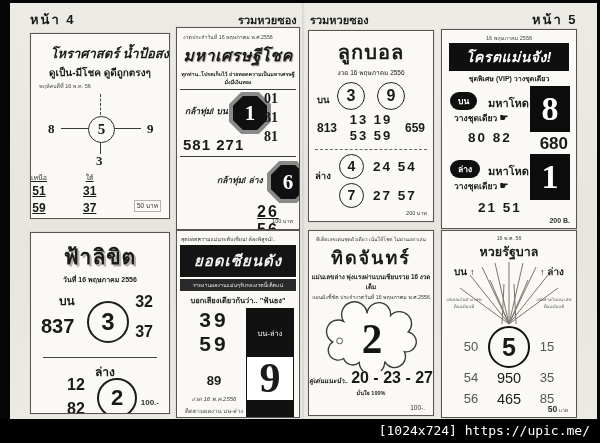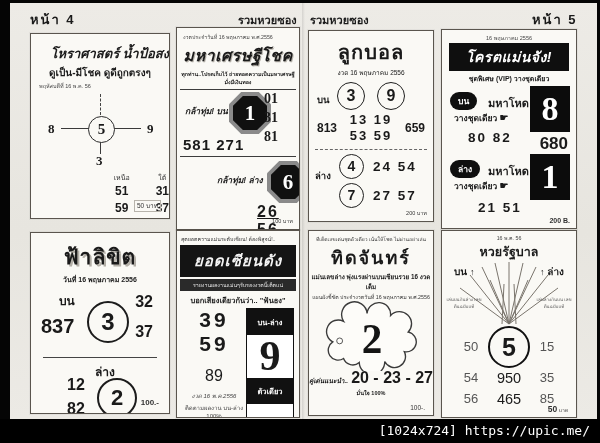--- a/index.html
+++ b/index.html
@@ -28,21 +28,21 @@
   .c1-sub{font-size:10px;font-weight:bold;text-align:center;margin-top:1px;}
   .c1-date{position:absolute;left:8px;top:48px;font-size:5.5px;color:#444;}
   .compass{position:relative;height:76px;margin-top:14px;}
   .cmp-dash{position:absolute;left:69px;top:0;height:21px;border-left:1px dashed #444;}
   .cmp-h{position:absolute;left:30px;top:34px;width:80px;height:1px;background:#3a3a3a;}
   .cmp-v{position:absolute;left:69px;top:47px;height:13px;border-left:1px solid #3a3a3a;}
   .cmp-circle{position:absolute;left:57px;top:22px;width:25px;height:25px;border:1.5px solid #2c2c2c;
               border-radius:50%;background:#faf9f5;display:flex;align-items:center;justify-content:center;
               font-family:"Liberation Serif",serif;font-weight:bold;font-size:15px;}
   .cmp-n{position:absolute;font-family:"Liberation Serif",serif;font-weight:600;font-size:13px;}
-  .c1-table{display:flex;justify-content:flex-end;gap:26px;margin-top:2px;}
+  .c1-table{display:flex;justify-content:flex-start;gap:36px;margin-top:2px;text-decoration:underline;}
   .c1-col{text-align:center;}
   .c1-colh{font-size:7px;color:#333;}
   .c1-val{font-size:12px;font-weight:bold;line-height:1.45;}
   .c1-price{right:8px;bottom:6px;font-size:6.5px;border:1px solid #b7b3ab;padding:0 2px;}
   
   #c2{left:166px;top:24px;width:124px;height:203px;}
   .c2-date{font-size:5.3px;color:#444;margin:5px 6px 0;}
   .c2-title{font-family:"Liberation Serif",serif;font-weight:bold;font-style:italic;font-size:16px;
             text-align:center;margin-top:2px;letter-spacing:.5px;text-shadow:1px 1px 0 #b8b4ac;}
   .c2-sub{font-size:5.3px;font-weight:bold;text-align:center;margin:2px 4px 3px;}
@@ -125,25 +125,25 @@
   
   #c6{left:166px;top:227px;width:124px;height:188px;}
   .c6-tag{font-size:5.3px;margin:4px 4px 0;color:#333;}
   .c6-banner{margin:2px 3px 0;background:#141414;color:#f4f4f4;text-align:center;font-weight:bold;
              font-style:italic;font-size:15px;padding:4px 0;letter-spacing:1px;}
   .c6-strip{margin:2px 3px 0;background:#2a2a2a;color:#e8e8e8;font-size:5.3px;text-align:center;padding:2px 0;}
   .c6-line{font-size:7.5px;font-weight:bold;text-align:center;margin-top:3px;}
   .c6-main{display:flex;justify-content:space-between;padding:2px 5px 0;}
   .c6-left{flex:1;text-align:center;}
   .c6-p1{font-weight:bold;font-size:21px;letter-spacing:3px;}
-  .c6-p2{font-weight:normal;font-size:16px;margin-top:11px;}
+  .c6-p2{font-weight:bold;font-size:13px;margin-top:17px;}
   .c6-d{font-size:6px;font-style:italic;color:#444;margin-top:6px;}
   .c6-n{font-size:6px;color:#444;margin-top:2px;}
   .c6-right{width:46px;border:1.5px solid #111;background:#fff;text-align:center;}
-  .c6-bar{background:#111;color:#fff;font-size:7.5px;font-weight:bold;padding:7px 0;}
+  .c6-bar{background:#111;color:#fff;font-size:7.5px;font-weight:normal;padding:18px 0;}
   .c6-digit{font-family:"Liberation Serif",serif;font-weight:bold;font-size:42px;line-height:1.02;}
   
   #c7{left:298px;top:227px;width:126px;height:186px;}
   .c7-tag{font-size:5px;text-align:center;margin-top:4px;color:#333;}
   .c7-title{font-weight:bold;font-size:18px;text-align:center;letter-spacing:2px;}
   .c7-sub{font-size:6.3px;font-weight:bold;text-align:center;}
   .c7-date{font-size:5.3px;text-align:center;color:#333;margin-top:1px;}
   .c7-cloud{display:block;margin:0 auto;}
   .c7-lead-row{display:flex;align-items:baseline;justify-content:center;gap:3px;margin-top:-2px;}
   .c7-lead{font-size:6.5px;font-weight:bold;font-style:italic;}

